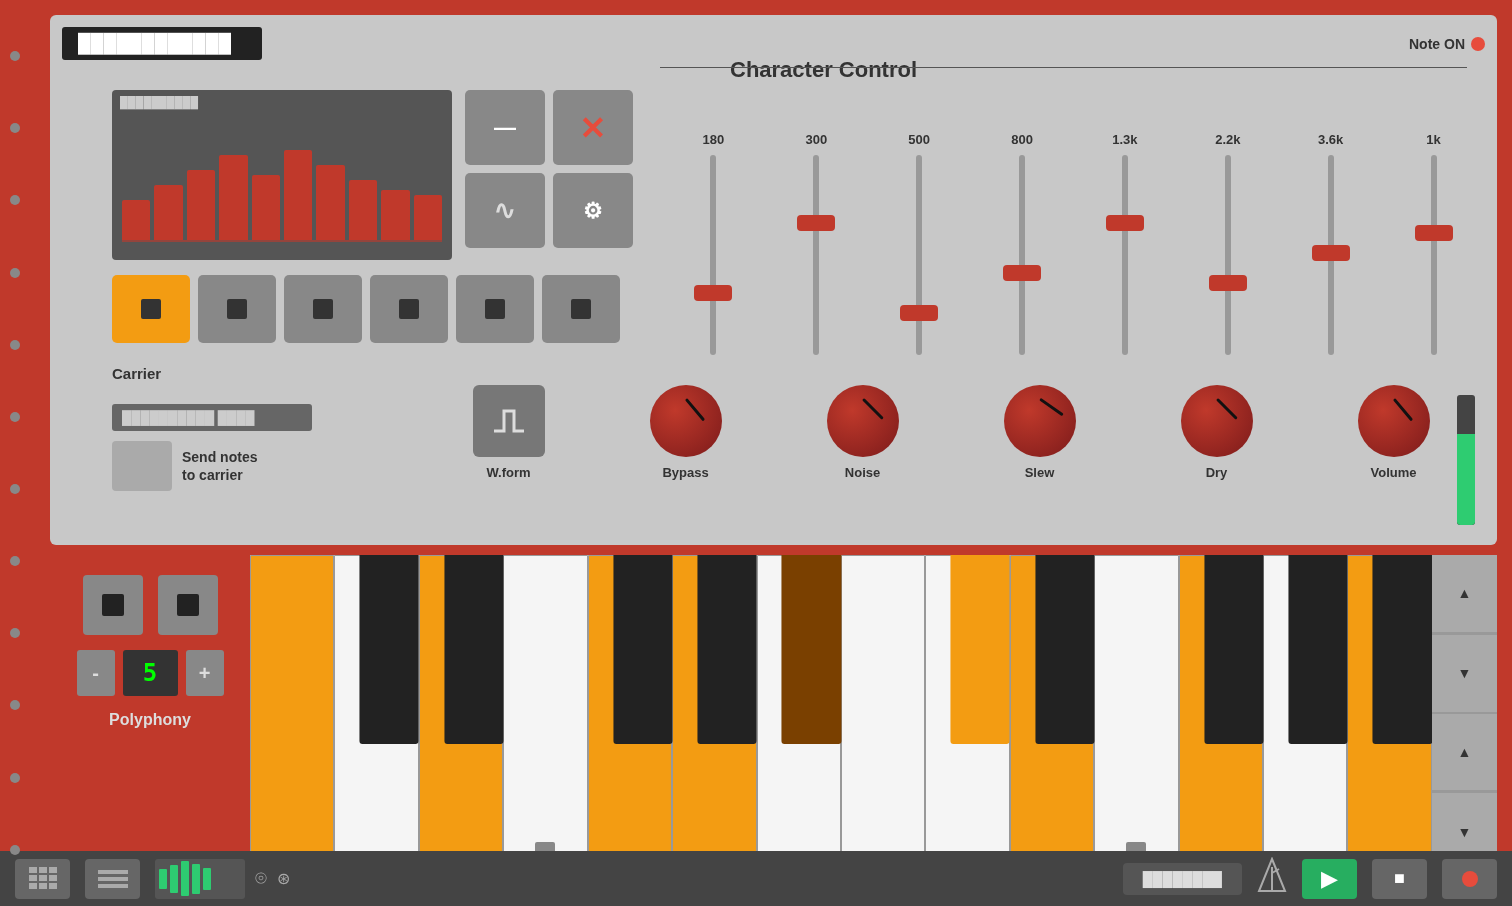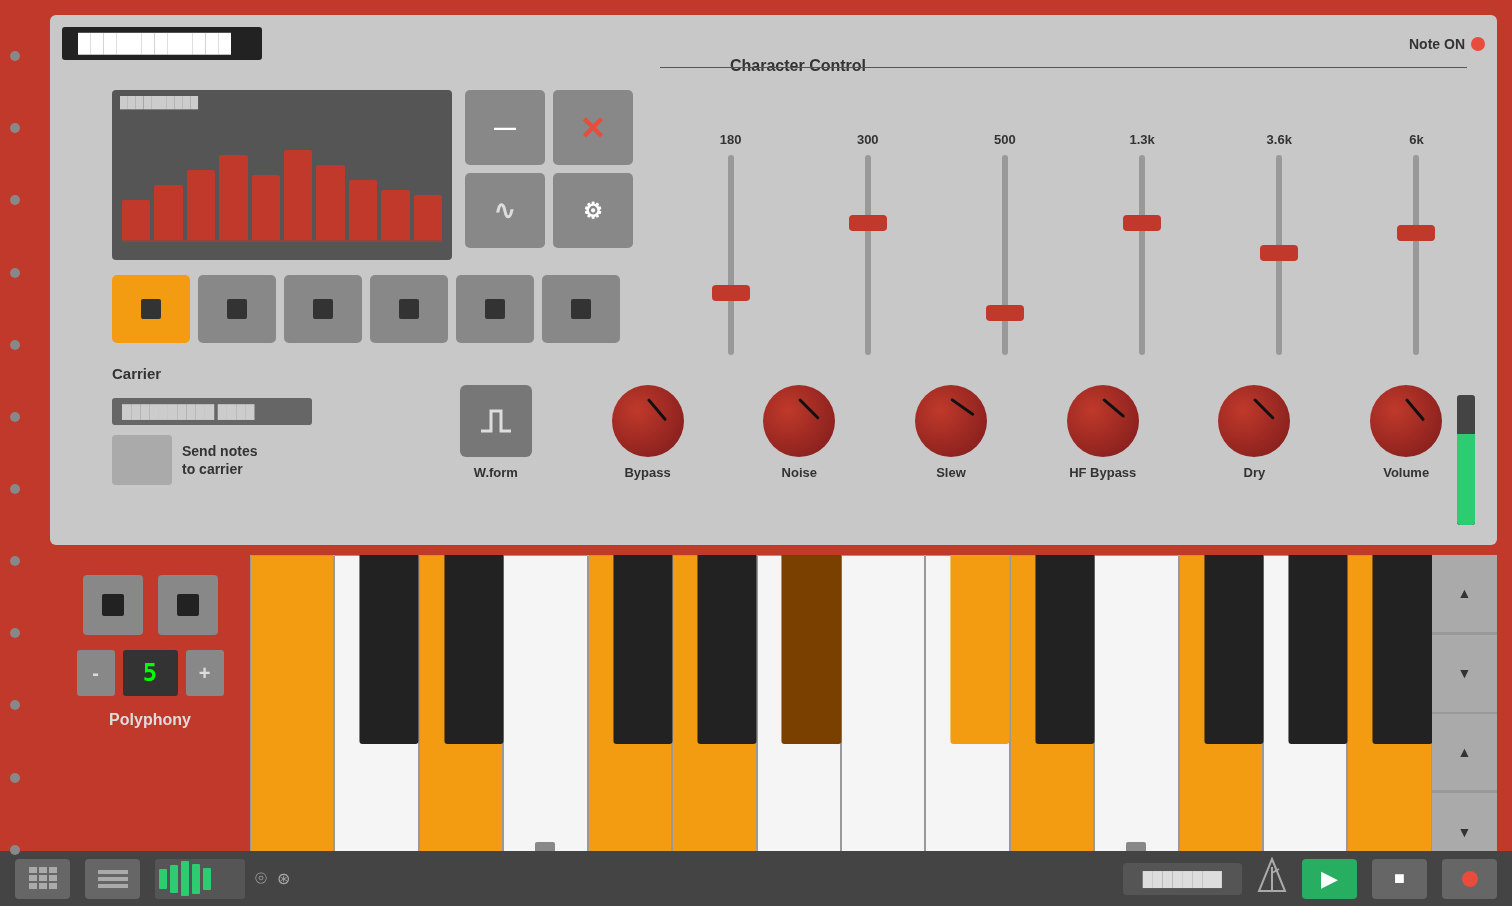--- a/index.html
+++ b/index.html
@@ -77,21 +77,21 @@
       height: 14px;
       background: #e74c3c;
       border-radius: 50%;
     }
 
     
     .character-control-label {
       position: absolute;
       top: 42px;
       left: 680px;
-      font-size: 16px;
+      font-size: 22px;
       font-weight: bold;
       color: #333;
     }
     .character-control-line {
       position: absolute;
       top: 52px;
       left: 610px;
       right: 30px;
       height: 1px;
       background: #555;
@@ -194,21 +194,21 @@
     .carrier-section {
       position: absolute;
       top: 350px;
       left: 62px;
       width: 320px;
     }
     .carrier-label {
       font-size: 15px;
       font-weight: bold;
       color: #333;
-      margin-bottom: 16px;
+      margin-bottom: 22px;
     }
     .carrier-display {
       background: #666;
       color: #ccc;
       padding: 6px 10px;
       border-radius: 3px;
       font-size: 13px;
       width: 200px;
       margin-bottom: 10px;
     }
@@ -707,33 +707,45 @@
           <div class="slider-thumb" style="top: 30%;"></div>
         </div>
       </div>
       <div class="slider-col">
         <div class="slider-freq-label">500</div>
         <div class="slider-track">
           <div class="slider-thumb" style="top: 75%;"></div>
         </div>
       </div>
       <div class="slider-col">
+        <div class="slider-freq-label">800</div>
+        <div class="slider-track">
+          <div class="slider-thumb" style="top: 55%;"></div>
+        </div>
+      </div>
+      <div class="slider-col">
         <div class="slider-freq-label">1.3k</div>
         <div class="slider-track">
           <div class="slider-thumb" style="top: 30%;"></div>
+        </div>
+      </div>
+      <div class="slider-col">
+        <div class="slider-freq-label">2.2k</div>
+        <div class="slider-track">
+          <div class="slider-thumb" style="top: 60%;"></div>
         </div>
       </div>
       <div class="slider-col">
         <div class="slider-freq-label">3.6k</div>
         <div class="slider-track">
           <div class="slider-thumb" style="top: 45%;"></div>
         </div>
       </div>
       <div class="slider-col">
-        <div class="slider-freq-label">6k</div>
+        <div class="slider-freq-label">1k</div>
         <div class="slider-track">
           <div class="slider-thumb" style="top: 35%;"></div>
         </div>
       </div>
     </div>
 
   <div class="knobs-row">
 
     <div class="knob-col">
       <div class="wform-btn">
@@ -759,26 +771,20 @@
       <div class="knob-label">Noise</div>
     </div>
 
     <div class="knob-col">
       <div class="knob">
         <div class="knob-line" style="transform: translateX(-50%) rotate(-55deg); top:14px;"></div>
       </div>
       <div class="knob-label">Slew</div>
     </div>
 
-    <div class="knob-col">
-      <div class="knob">
-        <div class="knob-line" style="transform: translateX(-50%) rotate(-50deg); top:14px;"></div>
-      </div>
-      <div class="knob-label">HF Bypass</div>
-    </div>
 
     <div class="knob-col">
       <div class="knob">
         <div class="knob-line" style="transform: translateX(-50%) rotate(-45deg); top:14px;"></div>
       </div>
       <div class="knob-label">Dry</div>
     </div>
 
     <div class="knob-col">
       <div class="knob">

